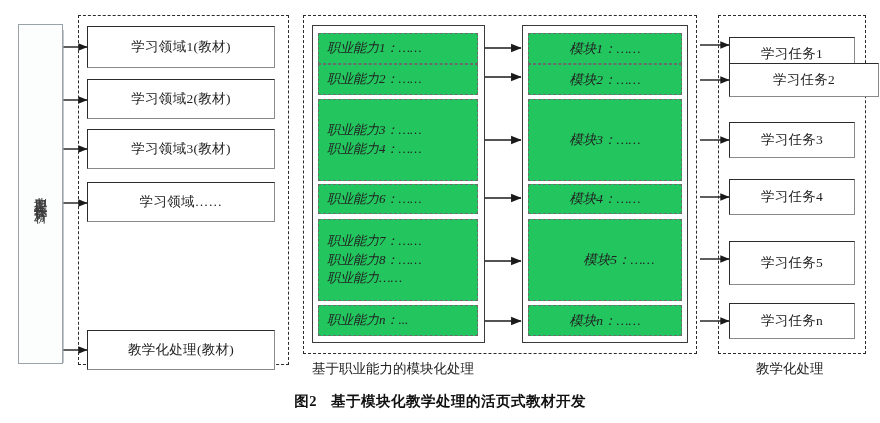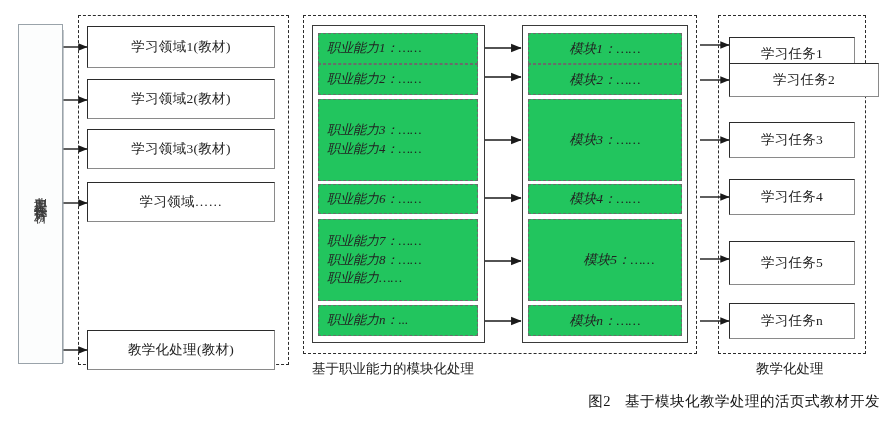--- a/index.html
+++ b/index.html
@@ -106,23 +106,23 @@
     color: #222;
     white-space: nowrap;
   }
 
   
   .figcap {
     position: absolute;
     left: 0;
     right: 0;
     top: 392px;
-    text-align: right;
+    text-align: center;
     font-size: 14.5px;
-    font-weight: normal;
+    font-weight: bold;
     color: #111;
     letter-spacing: 0.5px;
   }
   .figcap .num { margin-right: 14px; }
 
   
   #arrows {
     position: absolute;
     left: 0; top: 0;
     width: 880px; height: 423px;

